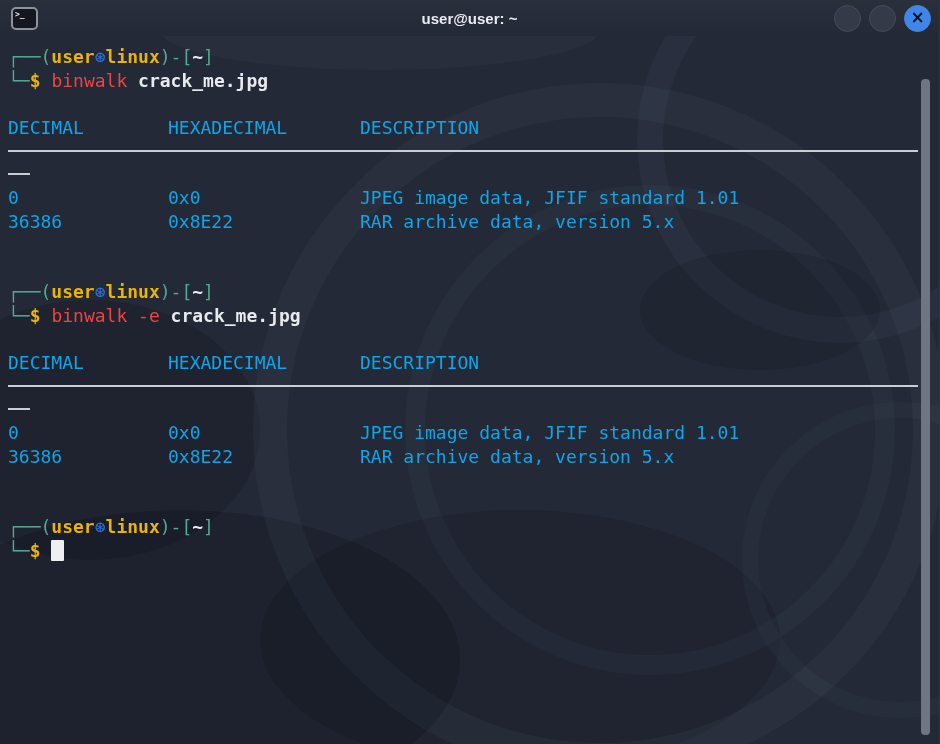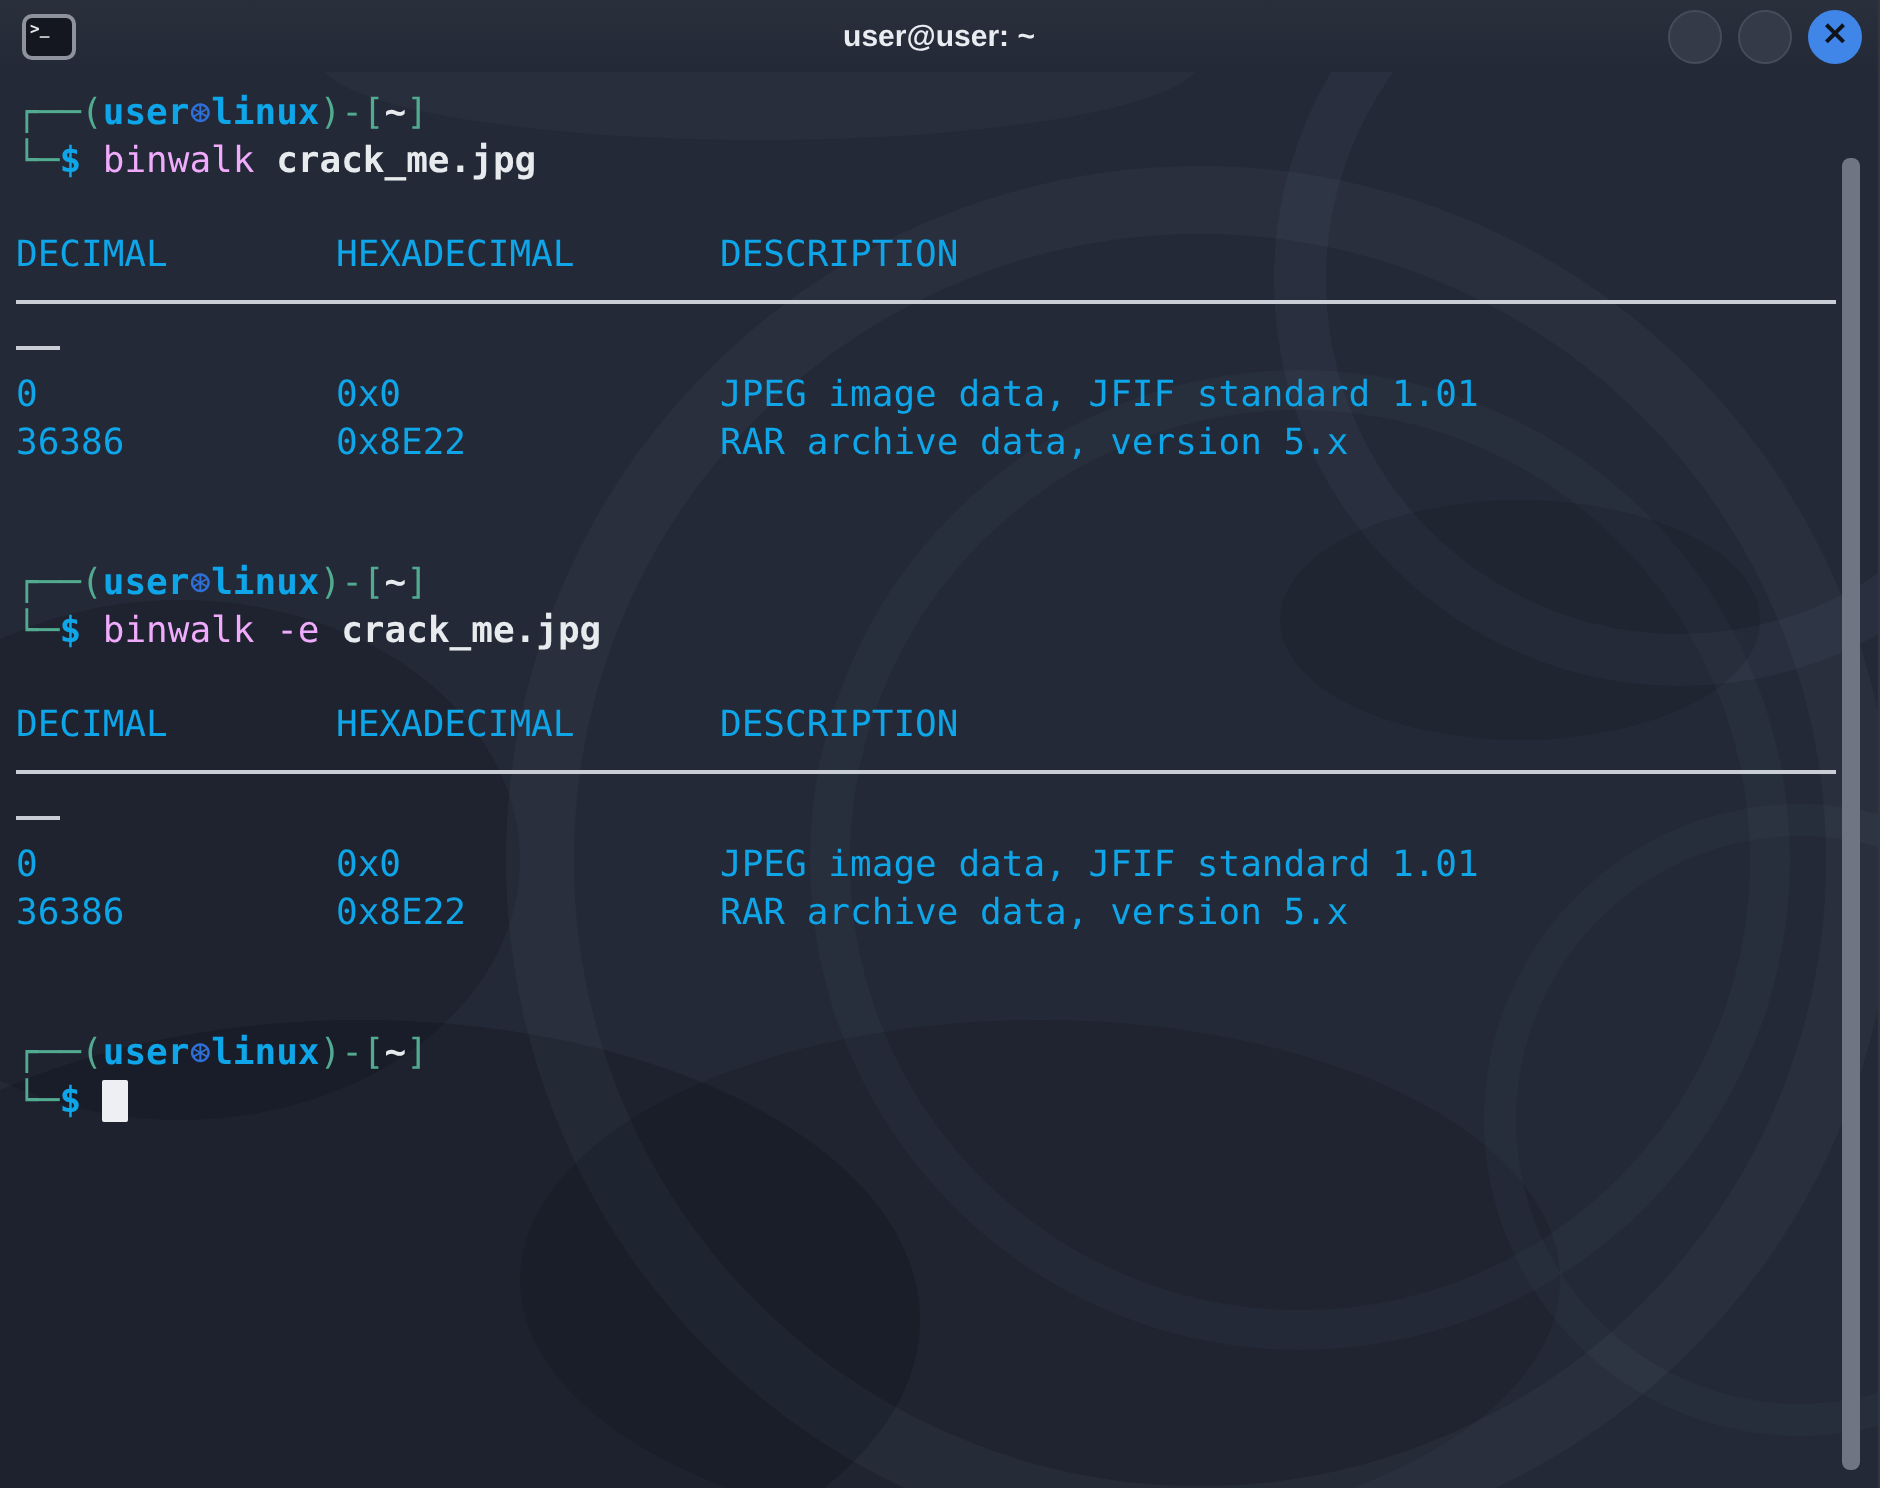--- a/index.html
+++ b/index.html
@@ -70,23 +70,23 @@
     position:relative;z-index:2;
     height:672px;box-sizing:border-box;
     padding:9px 20px 0 8px;
     font-family:"DejaVu Sans Mono", monospace;
     font-size:18px;line-height:23.5px;
     white-space:pre;
   }
   .line{height:23.5px;display:flex;align-items:center;}
   .line > span{display:inline-block;}
   .c-green{color:#52ab90;}
-  .c-blueb{color:#0ea5e9;font-weight:bold;}
+  .c-blueb{color:#eab308;font-weight:bold;}
   .c-blue{color:#2e6fd8;}
-  .c-cyan{color:#f0abfc;}
+  .c-cyan{color:#ef4444;}
   .c-whiteb{color:#e8ebee;font-weight:bold;}
   .c-fg{color:#0ea5e9;}
   .col1{width:160px;}
   .col2{width:192px;}
   .col3{flex:1;}
   .rule-long{width:910px;height:2px;background:#c9ced6;}
   .rule-short{width:22px;height:2px;background:#c9ced6;}
   .cursor{
     width:13px;height:21px;background:#edeff2;
     border-radius:1px;margin-left:0;

